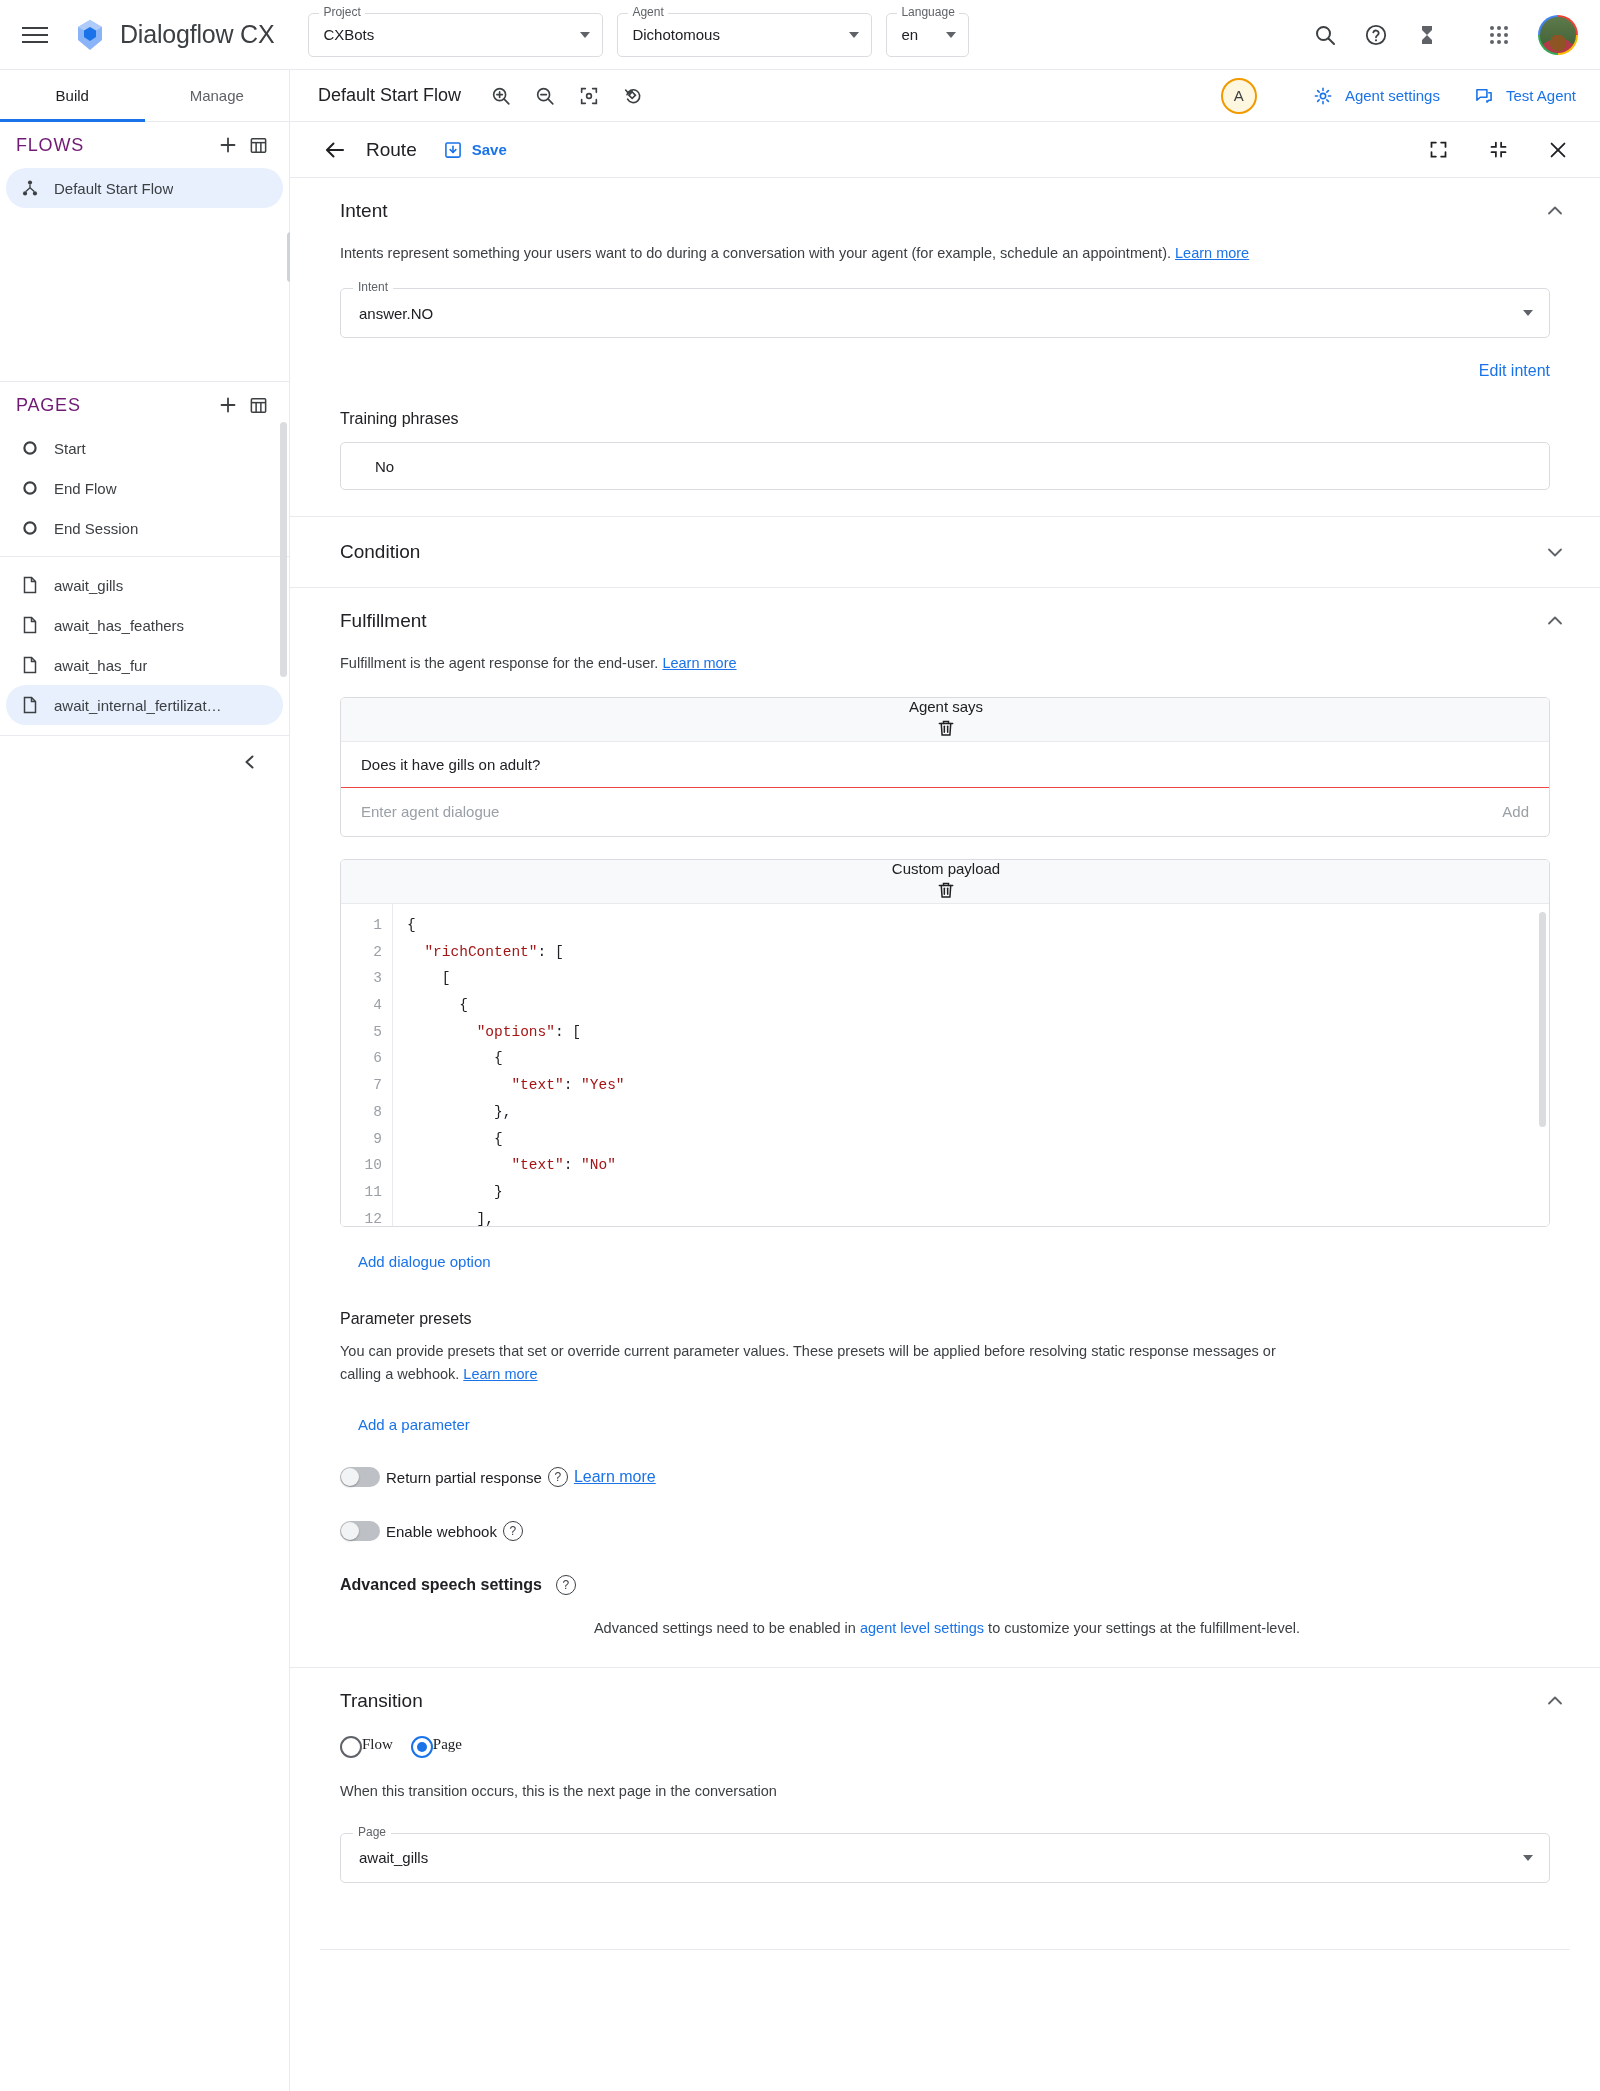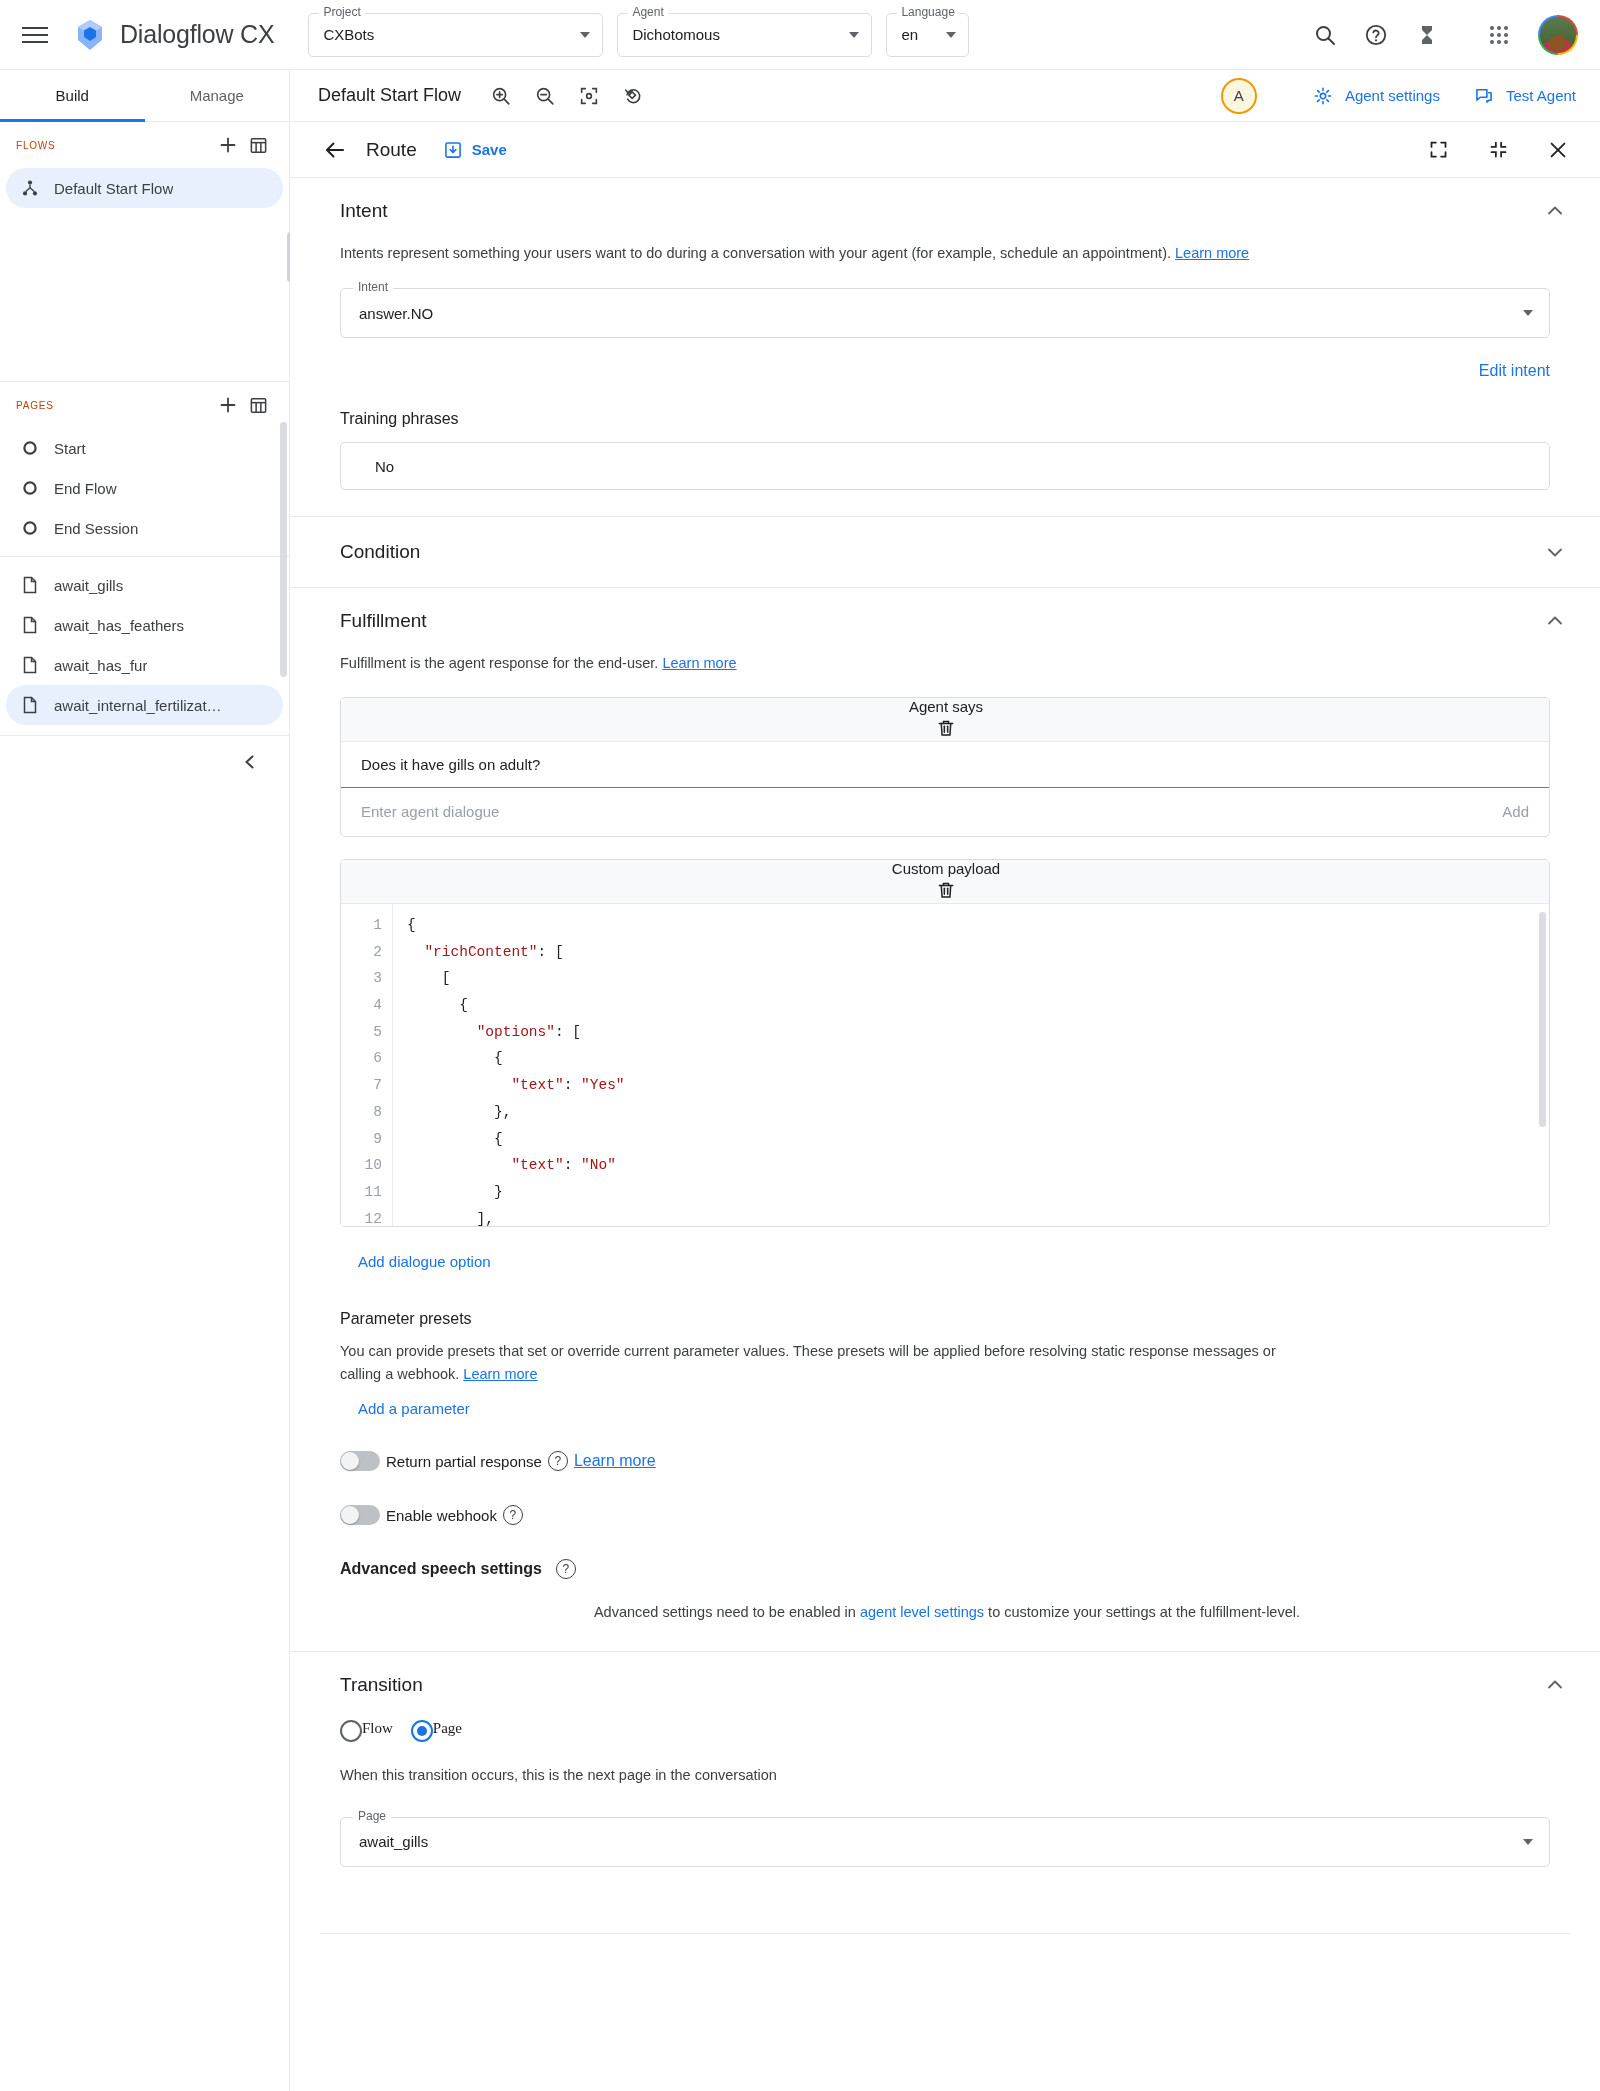--- a/index.html
+++ b/index.html
@@ -62,21 +62,21 @@
   .body { flex:1; display:flex; min-height:0; }
 
   
   .leftpanel { width: 290px; min-width:290px; border-right:1px solid #e8eaed; display:flex; flex-direction:column; background:#fff;}
   .tabs { display:flex; height: 52px; border-bottom:1px solid #e8eaed; }
   .tab { flex:1; display:flex;align-items:center;justify-content:center; font-size:15px; color:#5f6368; cursor:pointer; position:relative;}
   .tab.active { color:#202124; font-weight:500; }
   .tab.active::after { content:""; position:absolute; left:0;right:0;bottom:-1px; height:3px; background:#1a73e8;}
 
   .sec-head { display:flex; align-items:center; padding: 0 16px; height: 46px; }
-  .sec-title { font-size: 10px; letter-spacing:.8px; color:#c2410c; flex:1;}
+  .sec-title { font-size: 18px; letter-spacing:.8px; color:#701a75; flex:1;}
   .sec-icon { width: 30px; height:30px; display:flex;align-items:center;justify-content:center; cursor:pointer;}
 
   .flows-block { border-bottom:1px solid #e8eaed; padding-bottom: 8px; }
   .flows-scroll { height: 205px; }
   .row-item {
     display:flex; align-items:center; gap:14px;
     height: 40px; margin: 0 6px; padding: 0 14px;
     border-radius: 20px; font-size:15px; color:#3c4043; cursor:pointer;
   }
   .row-item.sel { background:#e8f0fe; }
@@ -630,21 +630,21 @@
 
                 <div class="link-row">
                   <a class="link-plain">Add dialogue option</a>
                 </div>
 
                 <div class="block-title">Parameter presets</div>
                 <div class="block-desc">
                   <span>You can provide presets that set or override current parameter values. These presets will be applied before resolving static response messages or calling a webhook.</span>
                   <a class="link">Learn more</a>
                 </div>
-                <div class="link-row" style="margin-top:14px;">
+                <div class="link-row" style="margin-top:30px;">
                   <a class="link-plain">Add a parameter</a>
                 </div>
 
                 <div class="toggle-row">
                   <div class="switch"></div>
                   <div class="toggle-lbl">Return partial response</div>
                   <div class="qmark">?</div>
                   <a class="link">Learn more</a>
                 </div>
 

